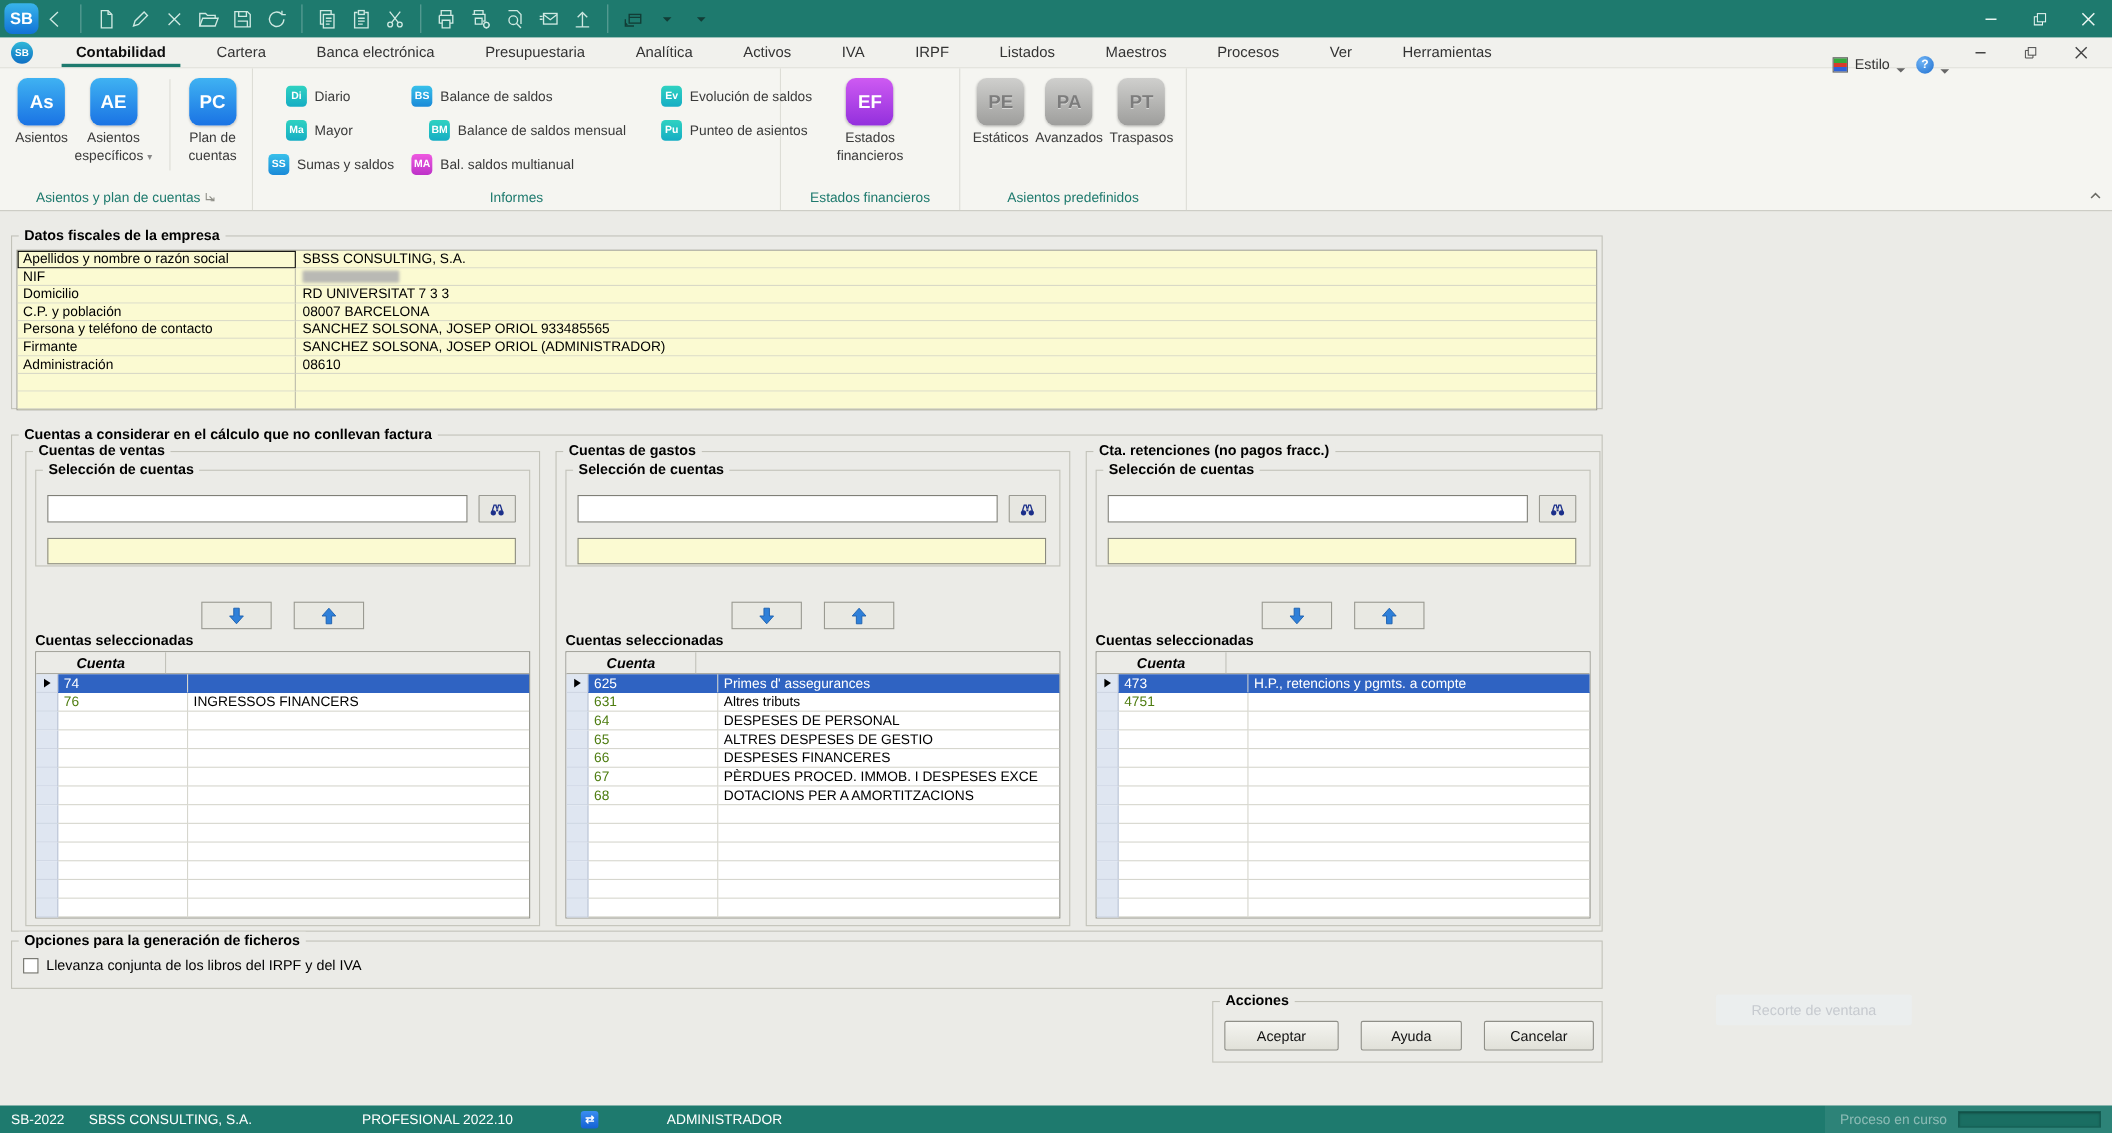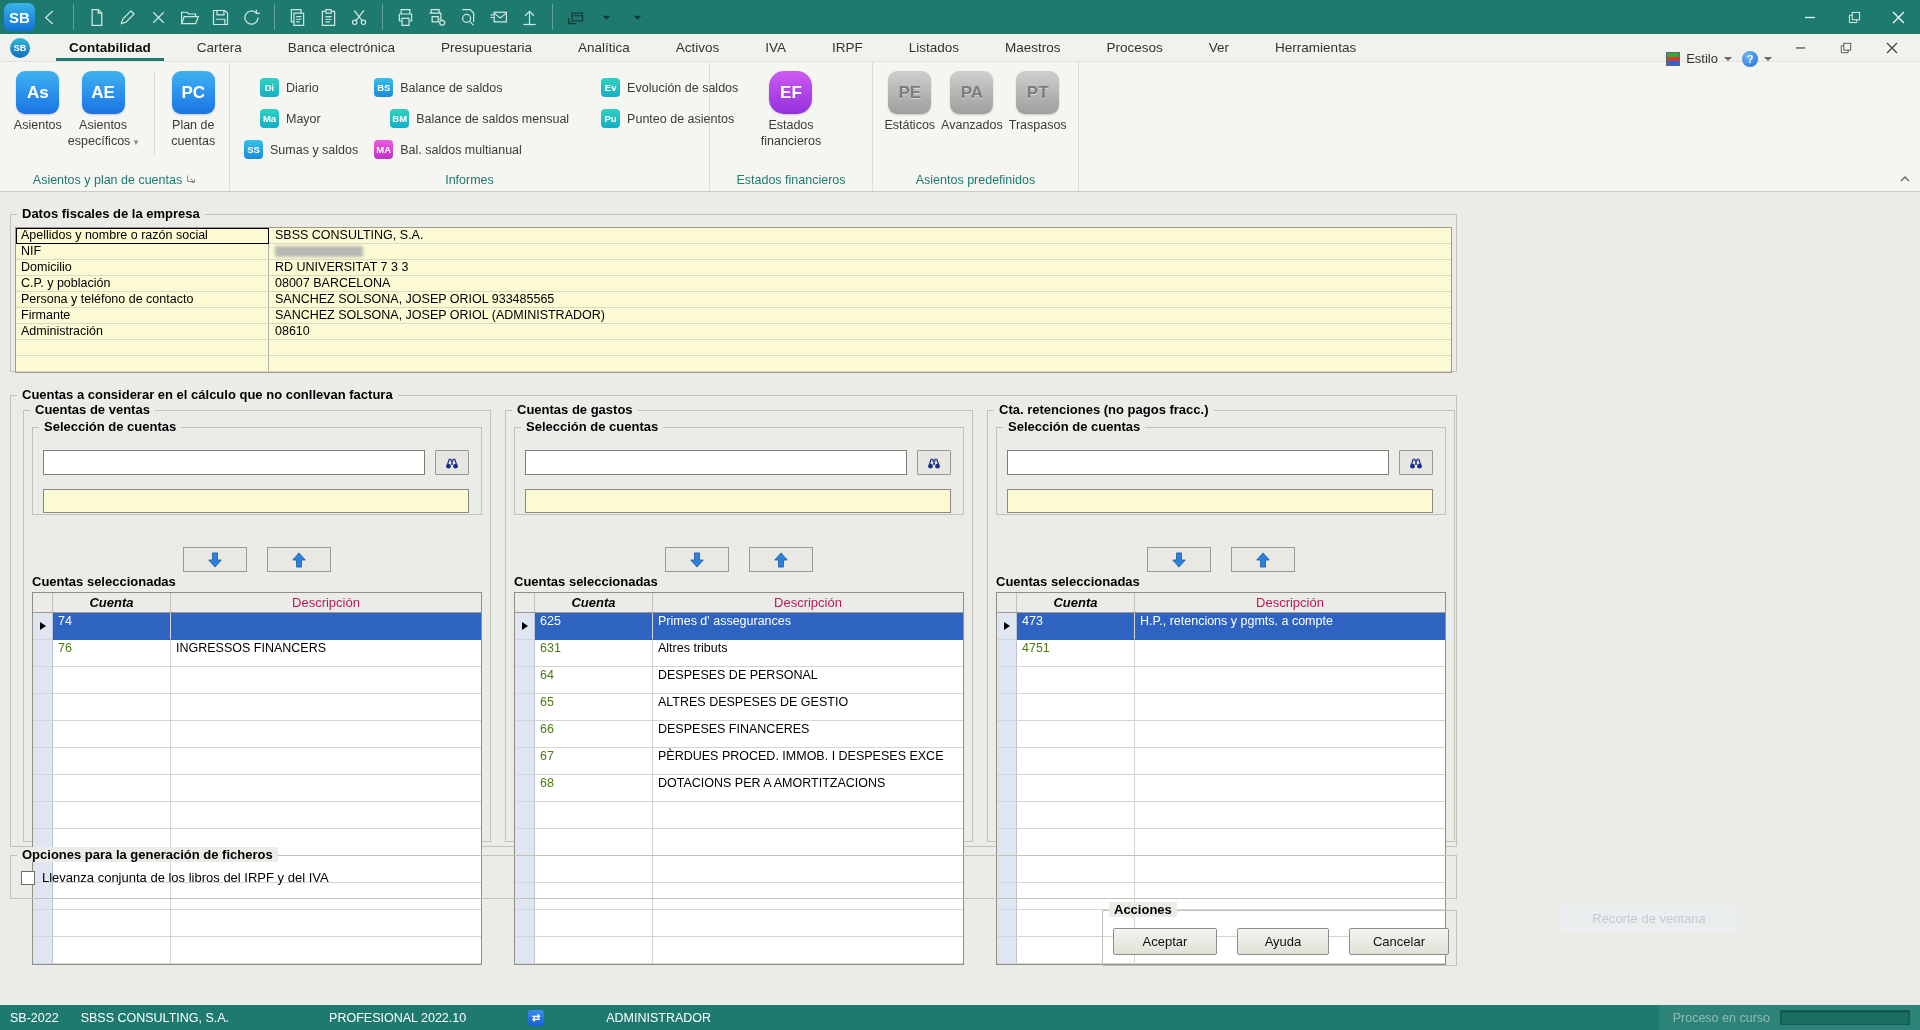--- a/index.html
+++ b/index.html
@@ -18,35 +18,35 @@
   .wc{width:44px;height:34px;display:flex;align-items:center;justify-content:center;color:#eaf6f2;}
 
   
   .menubar{position:absolute;top:34px;left:0;right:0;height:28px;background:#f1f1ed;display:flex;align-items:center;border-bottom:1px solid #e3e3dc;z-index:29;}
   .menu-badge{width:20px;height:20px;border-radius:50%;margin:0 16px 0 10px;background:linear-gradient(180deg,#2fb7d8,#0f6fc4);color:#fff;font-size:9px;font-weight:bold;display:flex;align-items:center;justify-content:center;}
   .menu-tabs{display:flex;height:100%;}
   .menu-tab{padding:0 23px;font-size:13.5px;color:#333;display:flex;align-items:center;position:relative;white-space:nowrap;}
   .menu-tab.active{font-weight:bold;color:#0d0d0d;}
   .menu-tab.active::after{content:'';position:absolute;left:10px;right:10px;bottom:0;height:3px;background:#1e7a6e;}
   .menu-right{margin-left:auto;display:flex;align-items:center;gap:10px;padding-right:10px;color:#333;}
-  .estilo{display:flex;align-items:center;gap:6px;font-size:13px;margin-top:22px;}
+  .estilo{display:flex;align-items:flex-end;gap:6px;font-size:13px;margin-top:22px;}
   .estilo-ico{width:14px;height:14px;border:1px solid #666;background:linear-gradient(180deg,#35a93c 34%,#d93a2b 34% 67%,#2e62d9 67%);}
   .caret{width:0;height:0;border-left:4px solid transparent;border-right:4px solid transparent;border-top:4px solid #666;}
   .help-ico{width:16px;height:16px;border-radius:50%;background:radial-gradient(circle at 35% 30%,#6fb4f5,#1f6fd0);color:#fff;font-size:11px;font-weight:bold;display:flex;align-items:center;justify-content:center;}
   .mwc{width:36px;height:26px;display:flex;align-items:center;justify-content:center;color:#444;}
 
   
   .ribbon{position:absolute;top:62px;left:0;right:0;height:130px;background:#f5f5f1;border-bottom:1px solid #c9c9c1;display:flex;z-index:28;}
   .rgroup{height:100%;display:flex;flex-direction:column;border-right:1px solid #dddDD6;position:relative;}
   .rgroup-items{flex:1;display:flex;}
   .rgroup-label{height:22px;display:flex;align-items:center;justify-content:center;gap:4px;font-size:12.5px;color:#1e7a6e;}
   .big-btn{display:flex;flex-direction:column;align-items:center;padding-top:9px;}
   .big-ico{width:43px;height:43px;border-radius:9px;color:#fff;font-weight:bold;font-size:17px;display:flex;align-items:center;justify-content:center;box-shadow:0 1px 2px rgba(0,0,0,.18);}
   .ico-blue{background:linear-gradient(180deg,#3fb2f2 0%,#1a73e4 100%);}
-  .ico-purple{background:linear-gradient(180deg,#ce5af2 0%,#9330dd 100%);border-radius:15px;}
+  .ico-purple{background:linear-gradient(180deg,#ce5af2 0%,#9330dd 100%);}
   .ico-gray{background:linear-gradient(180deg,#cfcfcd 0%,#9e9e9c 100%);color:#7c7c7c;text-shadow:0 1px 0 rgba(255,255,255,.5);}
   .ico-teal{background:linear-gradient(180deg,#2fd2c1 0%,#15adc4 100%);margin-left:16px;}
   .ico-cyan{background:linear-gradient(180deg,#38c0ea 0%,#1a8ad8 100%);}
   .ico-magenta{background:linear-gradient(180deg,#ee59e0 0%,#bd32c8 100%);}
   .big-label{font-size:12.5px;color:#3a3a3a;line-height:16px;text-align:center;margin-top:3px;}
   .v-sep{width:1px;background:#dddDD6;margin:10px 10px 14px 10px;}
   .ribbon-cols{display:flex;padding:10px 0 0 14px;gap:16px;}
   .rcol{display:flex;flex-direction:column;}
   .small-item{display:flex;align-items:center;gap:7px;height:31px;font-size:12.5px;color:#3a3a3a;white-space:nowrap;}
   .small-ico{width:19px;height:19px;border-radius:4px;font-size:9.5px;font-weight:bold;color:#fff;display:flex;align-items:center;justify-content:center;flex:0 0 auto;}
@@ -68,25 +68,25 @@
   
   .panel{position:absolute;top:14px;width:468px;height:432px;border:1px solid #c2c2b9;}
   .sel-group{position:absolute;left:8px;right:8px;top:16px;height:88px;border:1px solid #c2c2b9;}
   .sel-input{position:absolute;left:10px;top:22px;right:56px;height:25px;border:1px solid #7f7f77;background:#fff;font-size:13px;padding:0 5px;}
   .find-btn{position:absolute;right:12px;top:22px;width:34px;height:25px;background:#e7e7e1;border:1px solid #999992;border-radius:1px;display:flex;align-items:center;justify-content:center;}
   .sel-yellow{position:absolute;left:10px;right:12px;top:61px;height:24px;background:#fbfad2;border:1px solid #8a8a80;}
   .arrows{position:absolute;top:136px;left:0;right:0;display:flex;justify-content:center;gap:20px;}
   .arrow-btn{width:64px;height:25px;background:#e9e9e3;border:1px solid #9a9a92;display:flex;align-items:center;justify-content:center;}
   .grid-title{position:absolute;top:163px;left:8px;font-weight:bold;font-size:13px;color:#000;}
   .grid{position:absolute;left:8px;right:8px;top:181px;border:1px solid #8f8f86;background:#fff;}
-  .ghead{display:flex;height:20px;background:#ebebe7;border-bottom:1px solid #9b9b91;}
+  .ghead{display:flex;height:20px;background:#ebebe7;border-bottom:1px solid #9b9b91;flex-direction:column;}
   .gh-sel{width:20px;border-right:1px solid #c2c2ba;}
   .gh-cuenta{width:118px;border-right:1px solid #c2c2ba;font-weight:bold;font-style:italic;font-size:13px;text-align:center;line-height:19px;color:#000;}
   .gh-desc{flex:1;color:#be185d;font-size:13px;text-align:center;line-height:19px;}
-  .grow{display:flex;height:27px;}
+  .grow{display:flex;height:17px;}
   .g-sel{width:20px;background:#dfe6f1;border-right:1px solid #bcc5d6;border-bottom:1px solid #cfd6e3;display:flex;align-items:center;justify-content:center;}
   .g-cuenta{width:118px;border-right:1px solid #d6d6ce;border-bottom:1px solid #d6d6ce;padding:0 5px;font-size:12.5px;line-height:16px;color:#4d7c0f;}
   .g-desc{flex:1;border-bottom:1px solid #d6d6ce;padding:0 5px;font-size:12.5px;line-height:16px;color:#000;white-space:nowrap;overflow:hidden;}
   .grow.selected .g-cuenta,.grow.selected .g-desc{background:#2f63c2;border-bottom-color:#2f63c2;color:#fff;}
   .sel-arrow{width:0;height:0;border-top:4px solid transparent;border-bottom:4px solid transparent;border-left:6px solid #000;}
 
   
   .chk-row{position:absolute;left:10px;top:14px;display:flex;align-items:center;gap:7px;font-size:13px;color:#000;}
   .chk{appearance:none;width:14px;height:14px;background:#fff;border:1px solid #6e6e66;}
   .btn{height:27px;background:linear-gradient(180deg,#f4f4f0,#e1e1d9);border:1px solid #8f8f88;border-radius:2px;font-size:13px;color:#111;display:flex;align-items:center;justify-content:center;}

